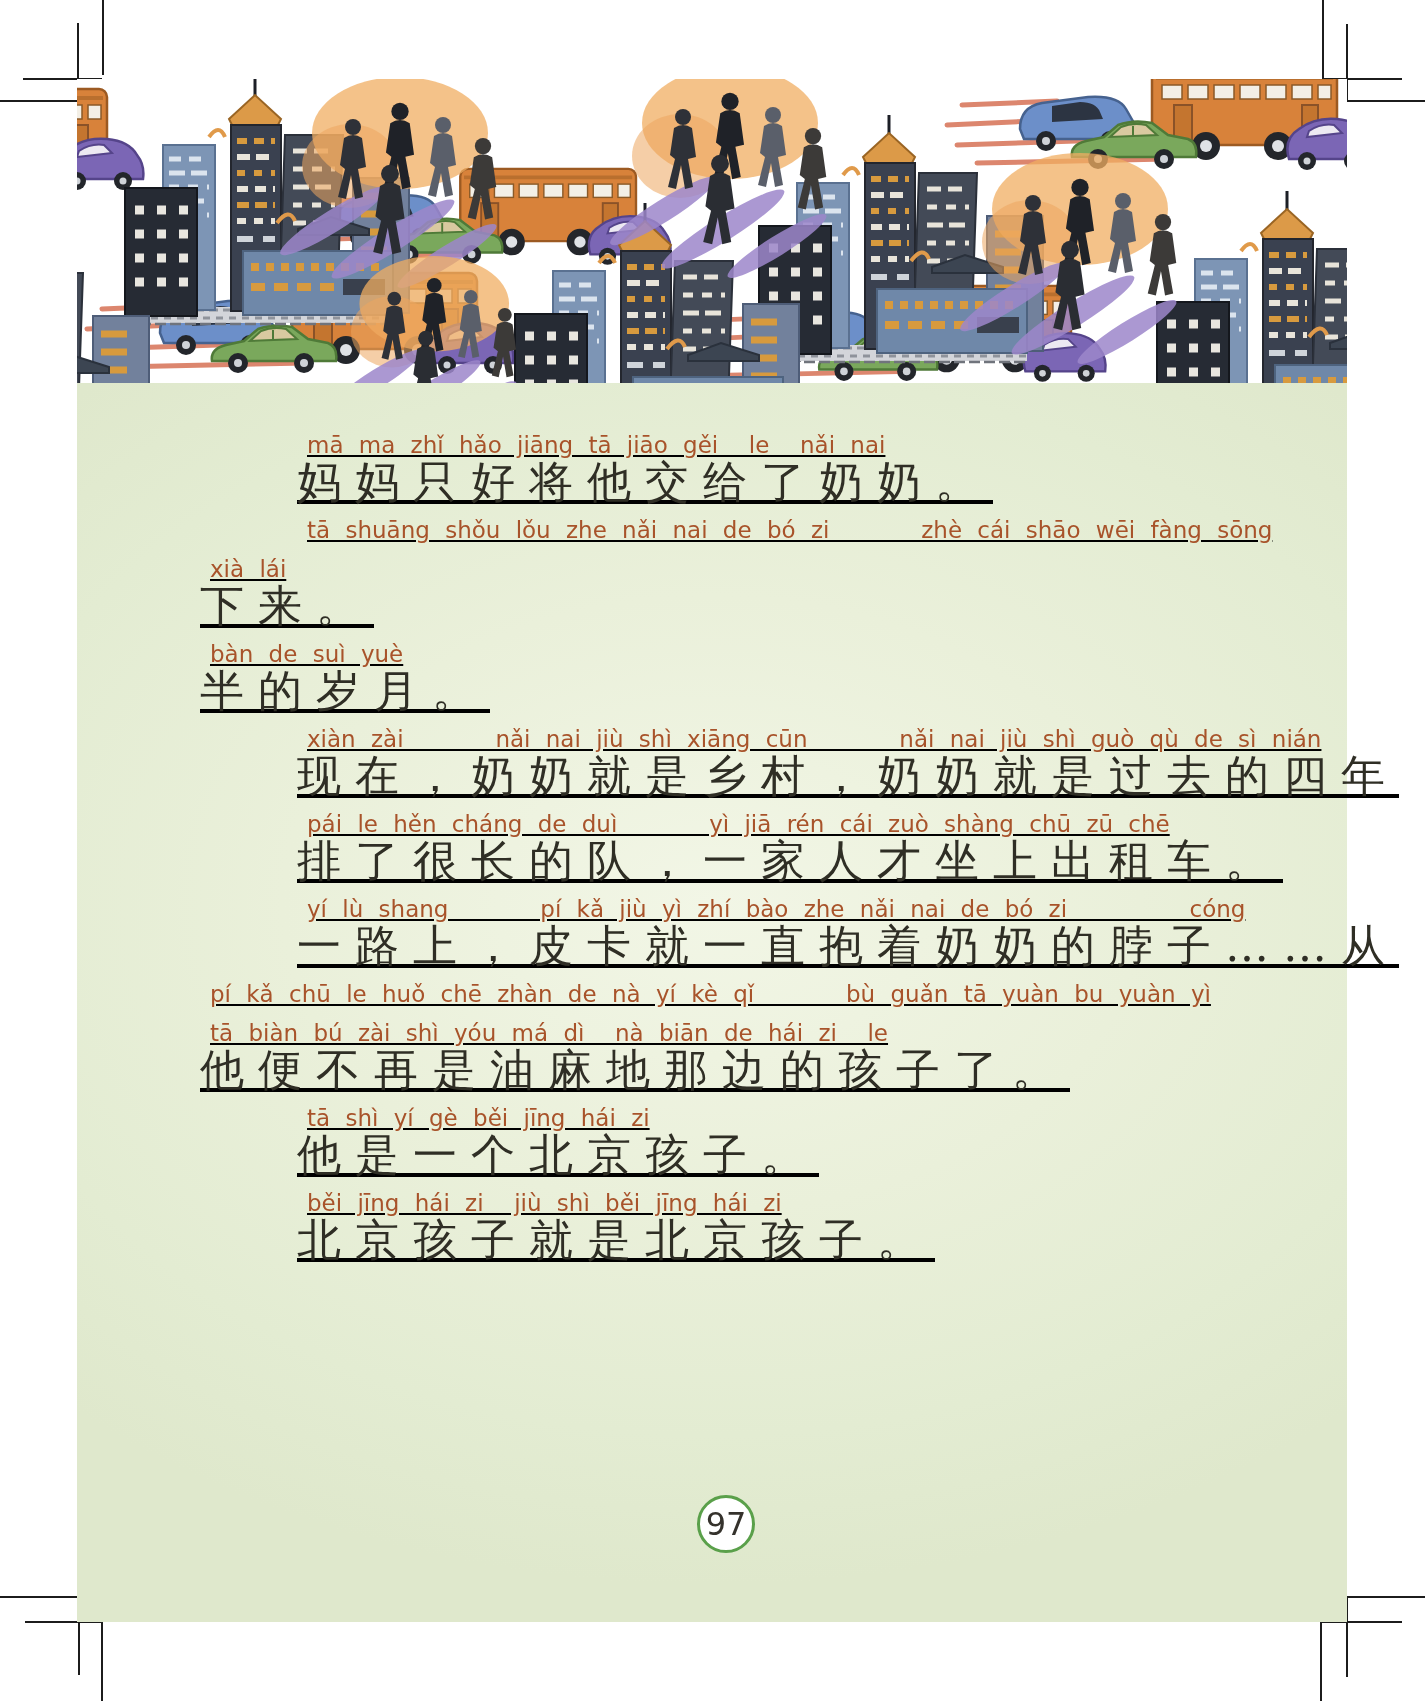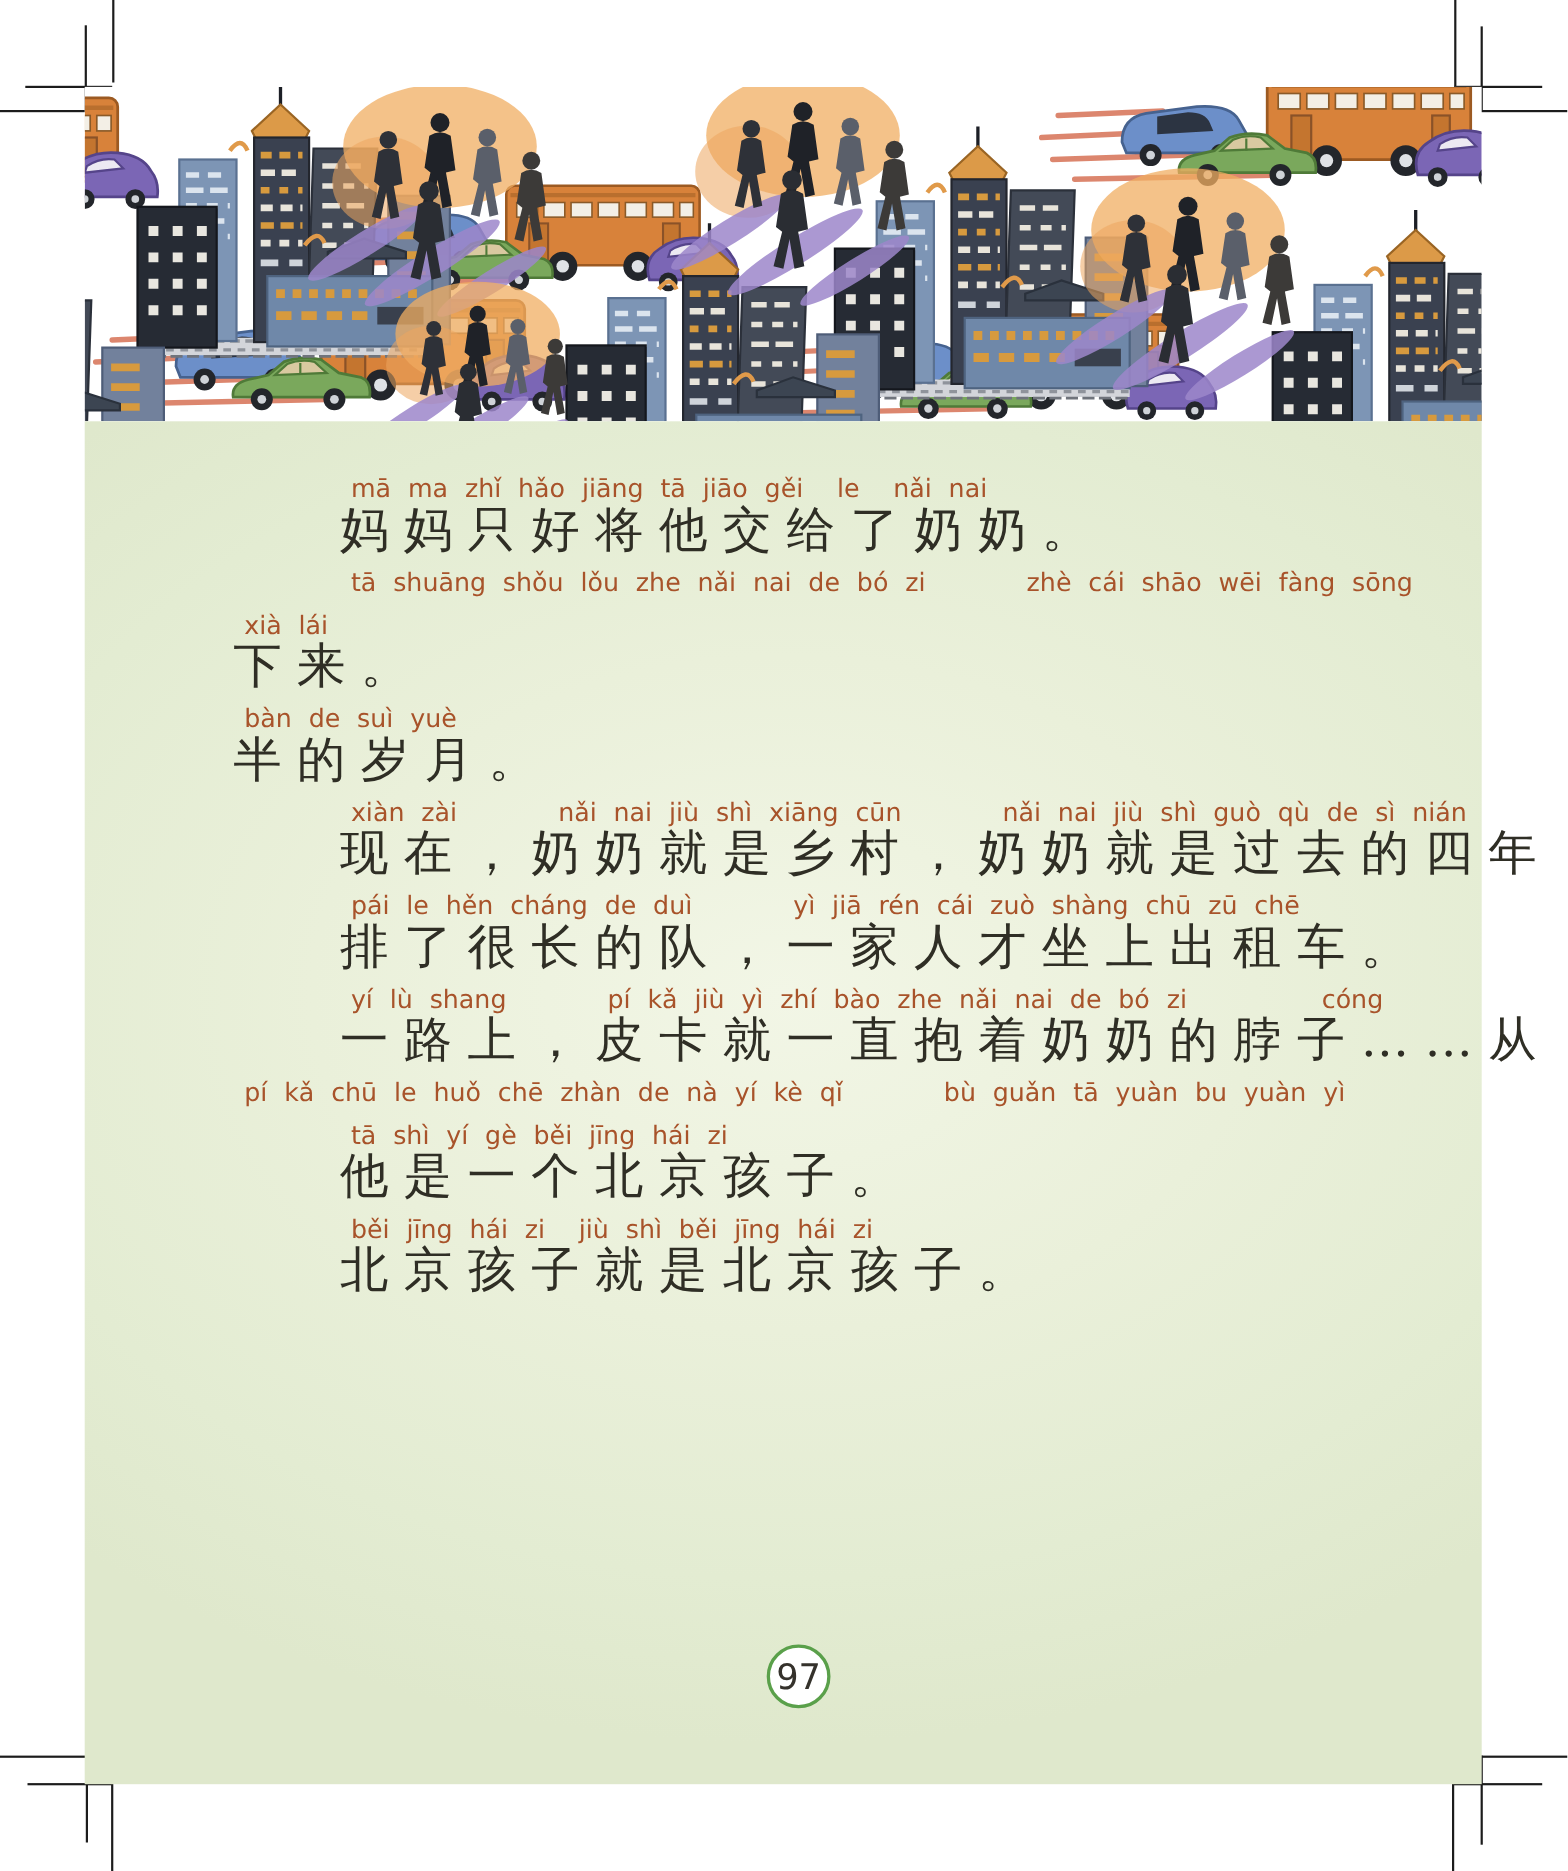--- a/index.html
+++ b/index.html
@@ -21,22 +21,22 @@
     background:#ffffff;overflow:hidden;
   }
   .band svg{display:block;}
 
   
   .content{
     position:absolute;left:0;top:383px;width:1270px;height:1239px;
     background:radial-gradient(ellipse 75% 55% at 50% 42%, #f2f6e6 0%, #eaf0da 45%, #e3ecd2 78%, #dfe8cc 100%);
   }
   .text-block{
-    position:absolute;left:12px;top:48px;width:1270px;
-    padding:0 60px 0 123px;box-sizing:border-box;
+    position:absolute;left:0;top:48px;width:1270px;
+    padding:0 60px 0 123px;box-sizing:border-box;text-decoration:underline;
   }
   .line{margin-bottom:11px;}
   .line.indent{padding-left:97px;}
   .pinyin{
     font-family:"DejaVu Sans",sans-serif;
     font-size:23px;line-height:28px;color:#a8532a;
     word-spacing:8px;white-space:pre;padding-left:10px;
   }
   .hanzi{
     font-family:"DejaVu Serif",serif;
@@ -289,20 +289,24 @@
 
   <div class="line indent">
     <div class="pinyin">yí lù shang      pí kǎ jiù yì zhí bào zhe nǎi nai de bó zi        cóng</div>
     <div class="hanzi">一路上，皮卡就一直抱着奶奶的脖子……从</div>
   </div>
 
   <div class="line">
     <div class="pinyin">pí kǎ chū le huǒ chē zhàn de nà yí kè qǐ      bù guǎn tā yuàn bu yuàn yì</div>
   </div>
 
+  <div class="line">
+    <div class="pinyin">tā biàn bú zài shì yóu má dì  nà biān de hái zi  le</div>
+    <div class="hanzi">他便不再是油麻地那边的孩子了。</div>
+  </div>
 
   <div class="line indent">
     <div class="pinyin">tā shì yí gè běi jīng hái zi</div>
     <div class="hanzi">他是一个北京孩子。</div>
   </div>
 
   <div class="line indent">
     <div class="pinyin">běi jīng hái zi  jiù shì běi jīng hái zi</div>
     <div class="hanzi">北京孩子就是北京孩子。</div>
   </div>

